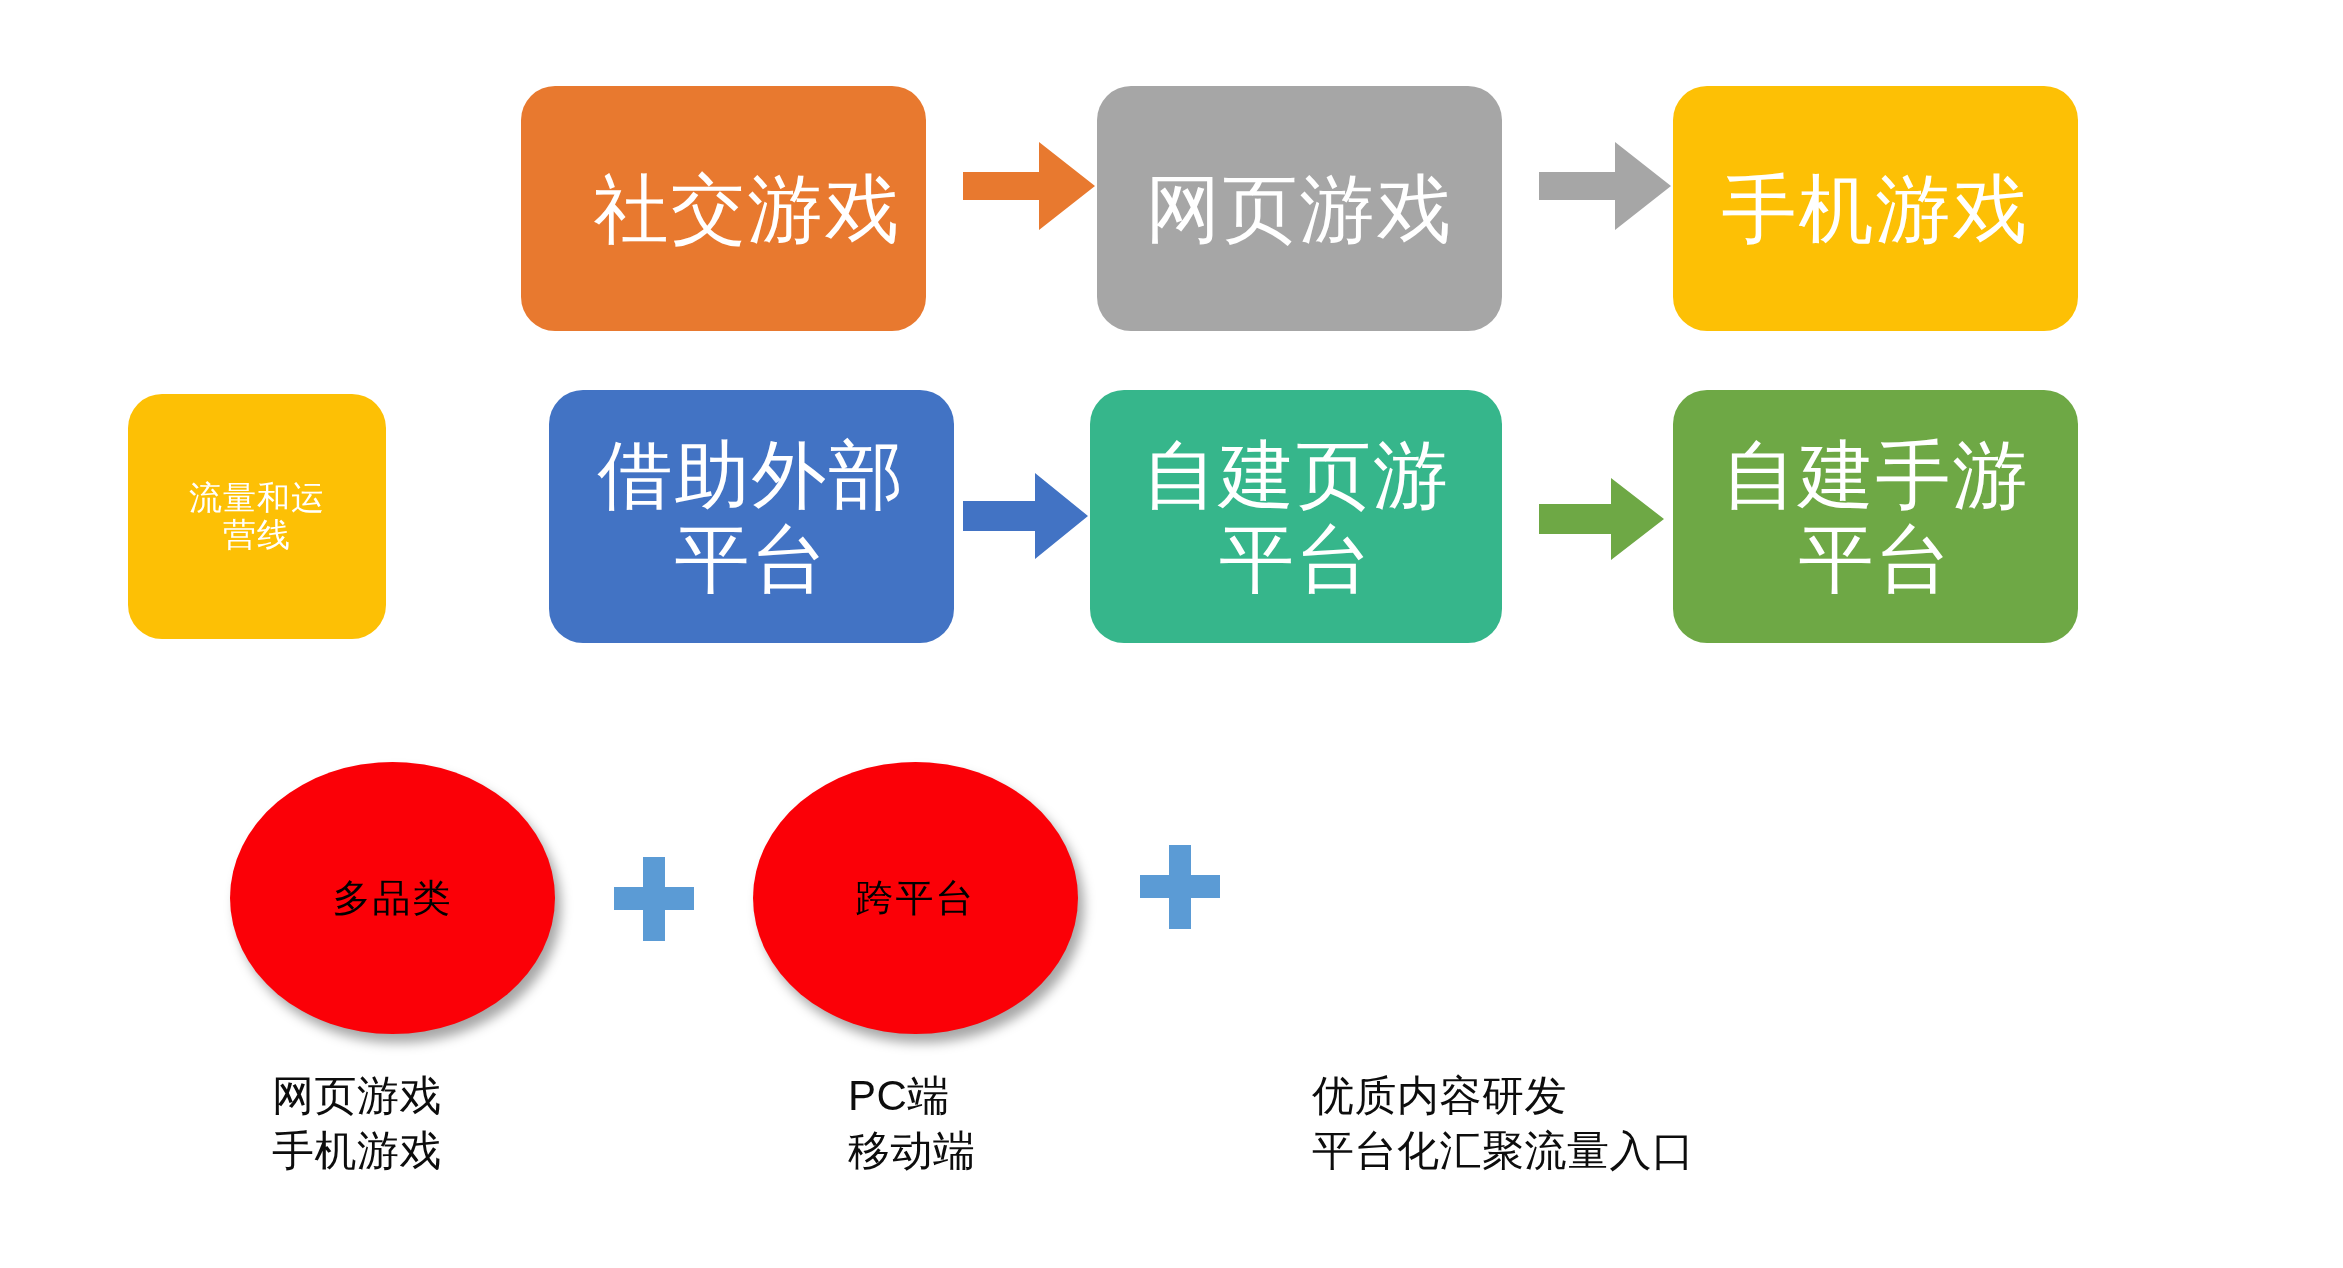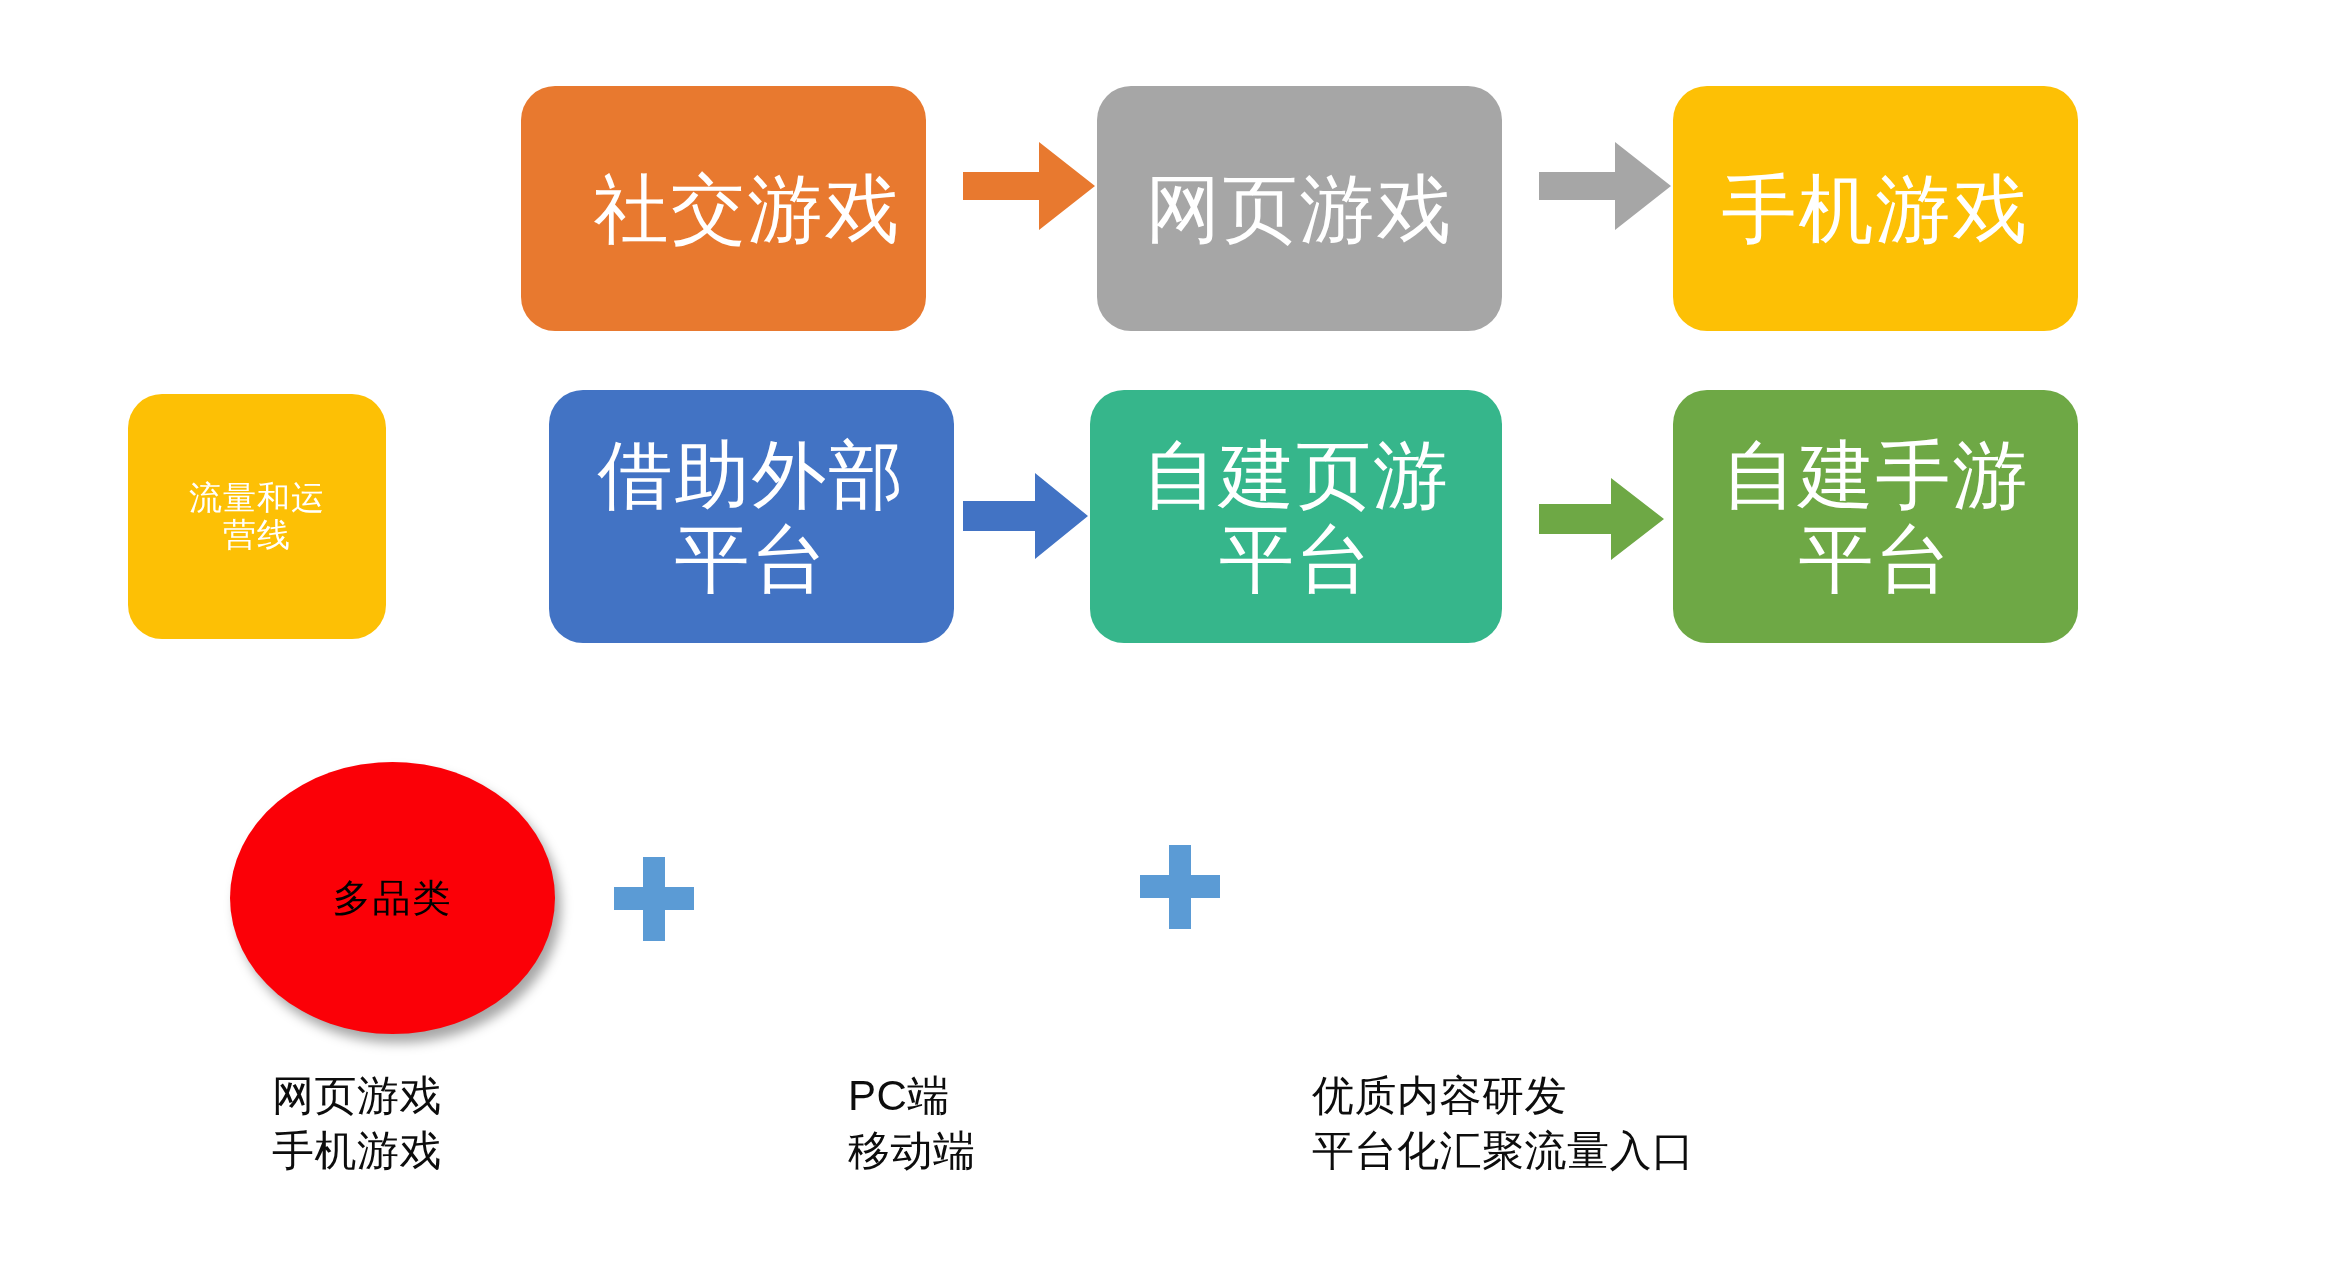--- a/index.html
+++ b/index.html
@@ -100,20 +100,23 @@
   <div class="circle" style="left:230px;top:762px;width:325px;height:272px;background:#FB0007;">
     <span>多品类</span>
   </div>
 
   <div class="plus" style="left:614px;top:857px;width:80px;height:84px;">
     <svg viewBox="0 0 80 84" preserveAspectRatio="none">
       <polygon points="29,0 51,0 51,30 80,30 80,53 51,53 51,84 29,84 29,53 0,53 0,30 29,30" fill="#5B9BD5"></polygon>
     </svg>
   </div>
 
+  <div class="circle" style="left:753px;top:762px;width:325px;height:272px;background:#FB0007;">
+    <span>跨平台</span>
+  </div>
 
   <div class="plus" style="left:1140px;top:845px;width:80px;height:84px;">
     <svg viewBox="0 0 80 84" preserveAspectRatio="none">
       <polygon points="29,0 51,0 51,30 80,30 80,53 51,53 51,84 29,84 29,53 0,53 0,30 29,30" fill="#5B9BD5"></polygon>
     </svg>
   </div>
 
 
   <div class="caption" style="left: 272px; top: 1068px; white-space: pre-line;">网页游戏
 手机游戏</div>

